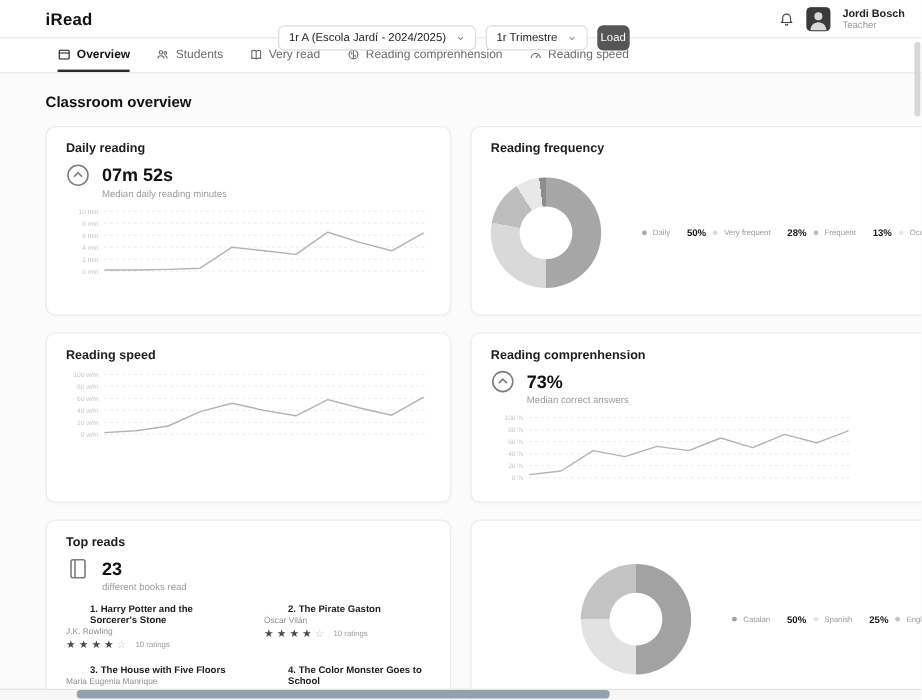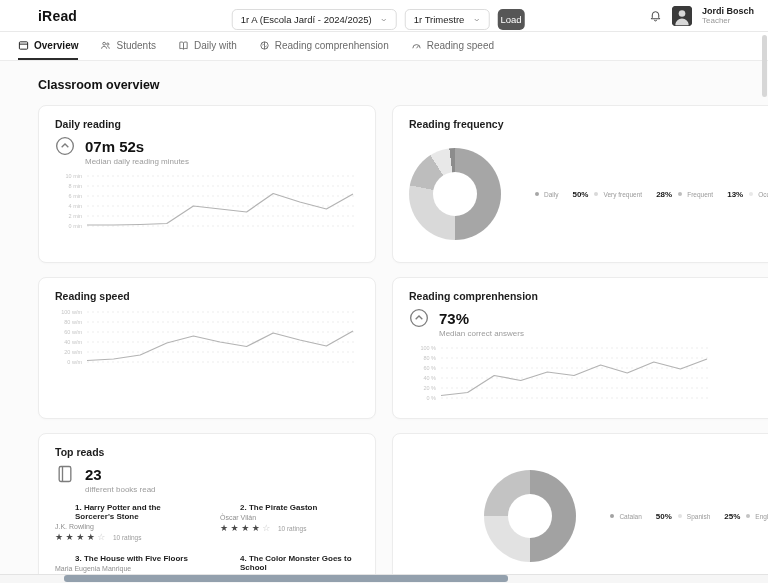--- a/index.html
+++ b/index.html
@@ -2,33 +2,33 @@
 <html><head>
 <meta charset="utf-8">
 <style>
   * { margin:0; padding:0; box-sizing:border-box; }
   html,body { width:768px; height:583px; overflow:hidden; }
   body { font-family:"Liberation Sans", sans-serif; background:#fbfbfb; color:#1a1a1a; position:relative; }
 
   
   .topbar { height:32px; background:#fff; border-bottom:1px solid #e9e9e9; display:flex; align-items:center; padding:0 14px 0 38px; position:relative; }
   .brand { font-size:14px; font-weight:700; color:#111; letter-spacing:.2px; }
-  .top-center { position:absolute; left:50%; top:4px; height:100%; transform:translateX(-52%); display:flex; align-items:center; gap:8px; }
+  .top-center { position:absolute; left:50%; top:16px; height:100%; transform:translateX(-52%); display:flex; align-items:center; gap:8px; }
   .select { display:flex; align-items:center; gap:8px; border:1px solid #dcdcdc; border-radius:5px; background:#fff; padding:4px 8px; font-size:9.5px; color:#222; cursor:pointer; white-space:nowrap; }
   .select svg { stroke:#888; }
   .btn-load { background:#565656; color:#fff; border:none; border-radius:5px; padding:5px 3px; font-size:9.5px; font-family:inherit; cursor:pointer; }
   .top-right { margin-left:auto; display:flex; align-items:center; gap:10px; }
   .bell { color:#444; display:flex; cursor:pointer; }
   .avatar { width:20px; height:20px; border-radius:4px; background:#3a3a3a; overflow:hidden; flex:none; cursor:pointer; }
   .user-block { line-height:1.15; }
   .user-name { font-size:9px; color:#222; font-weight:700; }
   .user-role { font-size:8px; color:#9a9a9a; }
 
   
-  .tabs { height:29px; background:#fff; border-bottom:1px solid #ececec; display:flex; align-items:stretch; gap:22px; padding:0 18px; }
+  .tabs { height:29px; background:#fff; border-bottom:1px solid #ececec; display:flex; align-items:stretch; gap:22px; padding:0 48px; }
   .tab { display:flex; align-items:center; gap:5px; font-size:10px; color:#6b6b6b; border-bottom:2px solid transparent; cursor:pointer; padding-top:1px; }
   .tab svg { stroke:#6b6b6b; }
   .tab.active { color:#161616; font-weight:600; border-bottom-color:#2c2c2c; }
   .tab.active svg { stroke:#161616; }
 
   
   .content { padding:13px 38px 0; }
   .page-title { font-size:12.5px; font-weight:700; color:#111; margin:4px 0 13px; }
   .grid { display:grid; grid-template-columns:1fr 1fr; gap:14px 16px; }
   .card { background:#fff; border:1px solid #ececec; border-radius:8px; padding:12px 16px; box-shadow:0 1px 2px rgba(0,0,0,.02); }
@@ -122,21 +122,21 @@
         <circle cx="17" cy="9" r="2.4"></circle>
         <path d="M16 14.2c2.6.2 4.3 2.1 4.3 4.8"></path>
       </svg>
     <span>Students</span>
   </div>
   <div class="tab">
     <svg width="11" height="11" viewBox="0 0 24 24" fill="none" stroke-width="2">
         <path d="M12 6c-2-1.8-5-2-8-1v14c3-1 6-.8 8 1 2-1.8 5-2 8-1V5c-3-1-6-.8-8 1z"></path>
         <path d="M12 6v14"></path>
       </svg>
-    <span>Daily with</span>
+    <span>Very read</span>
   </div>
   <div class="tab">
     <svg width="11" height="11" viewBox="0 0 24 24" fill="none" stroke-width="2">
         <circle cx="12" cy="12" r="8"></circle>
         <path d="M12 4v16"></path>
         <path d="M8 8c1.5 1 1.5 2.5 0 3.5M16 12.5c-1.5 1-1.5 2.5 0 3.5"></path>
       </svg>
     <span>Reading comprenhension</span>
   </div>
   <div class="tab">

